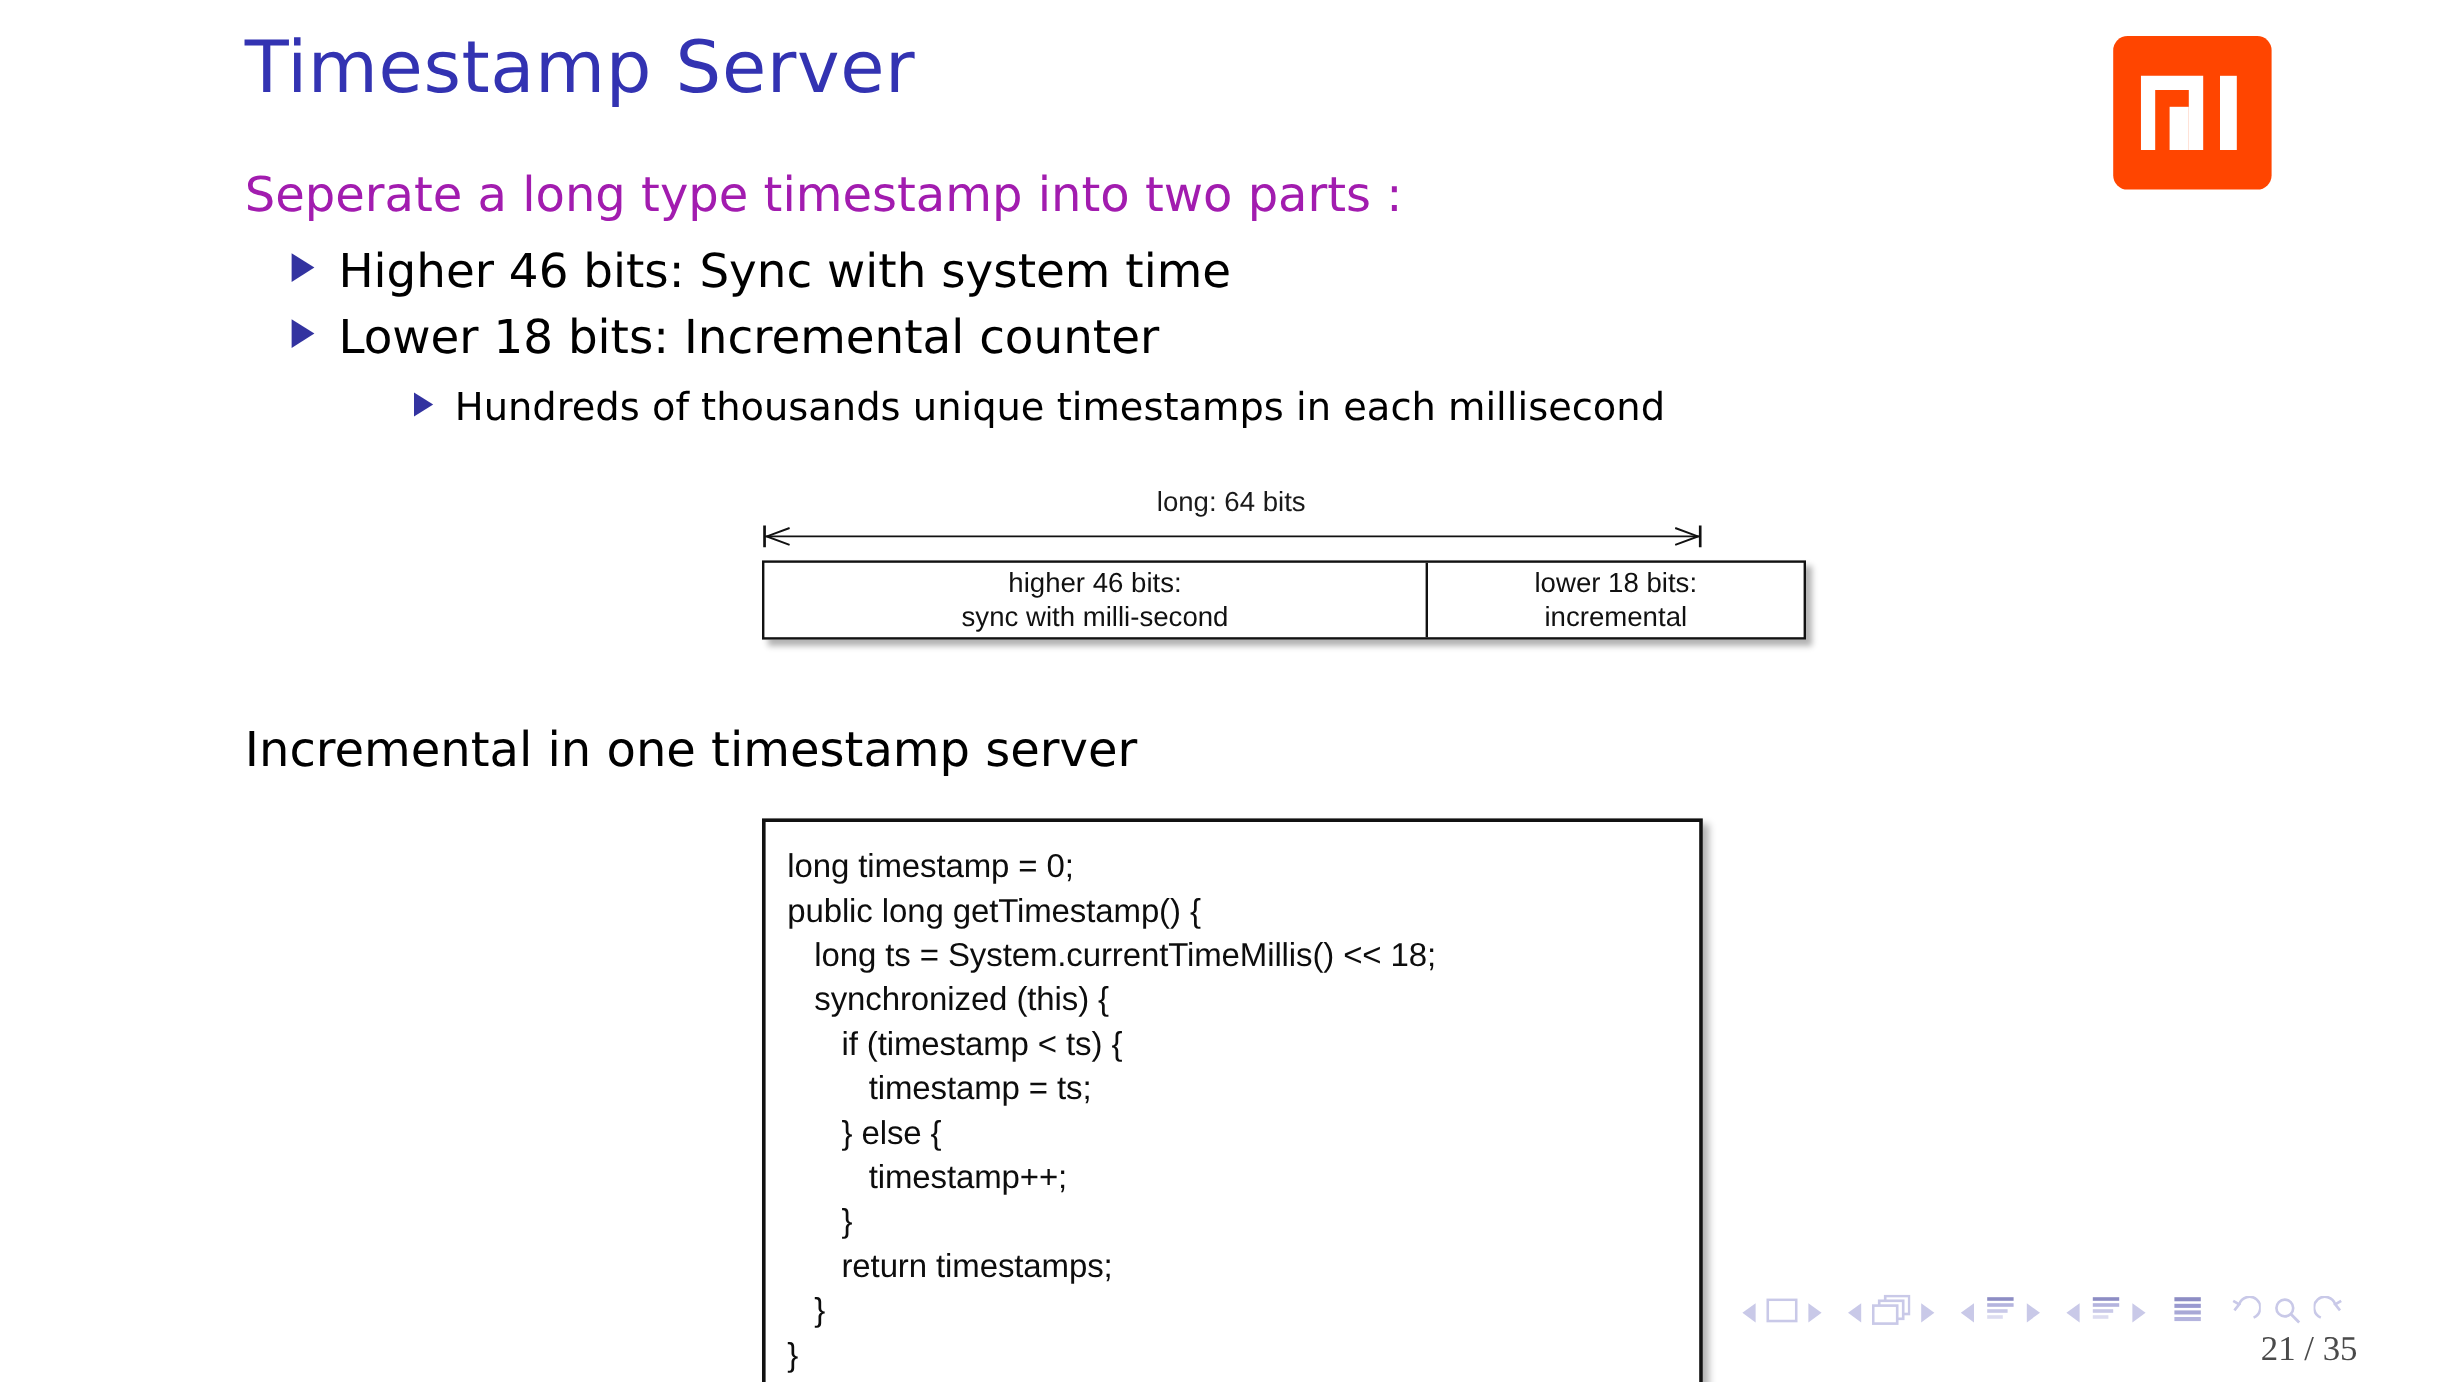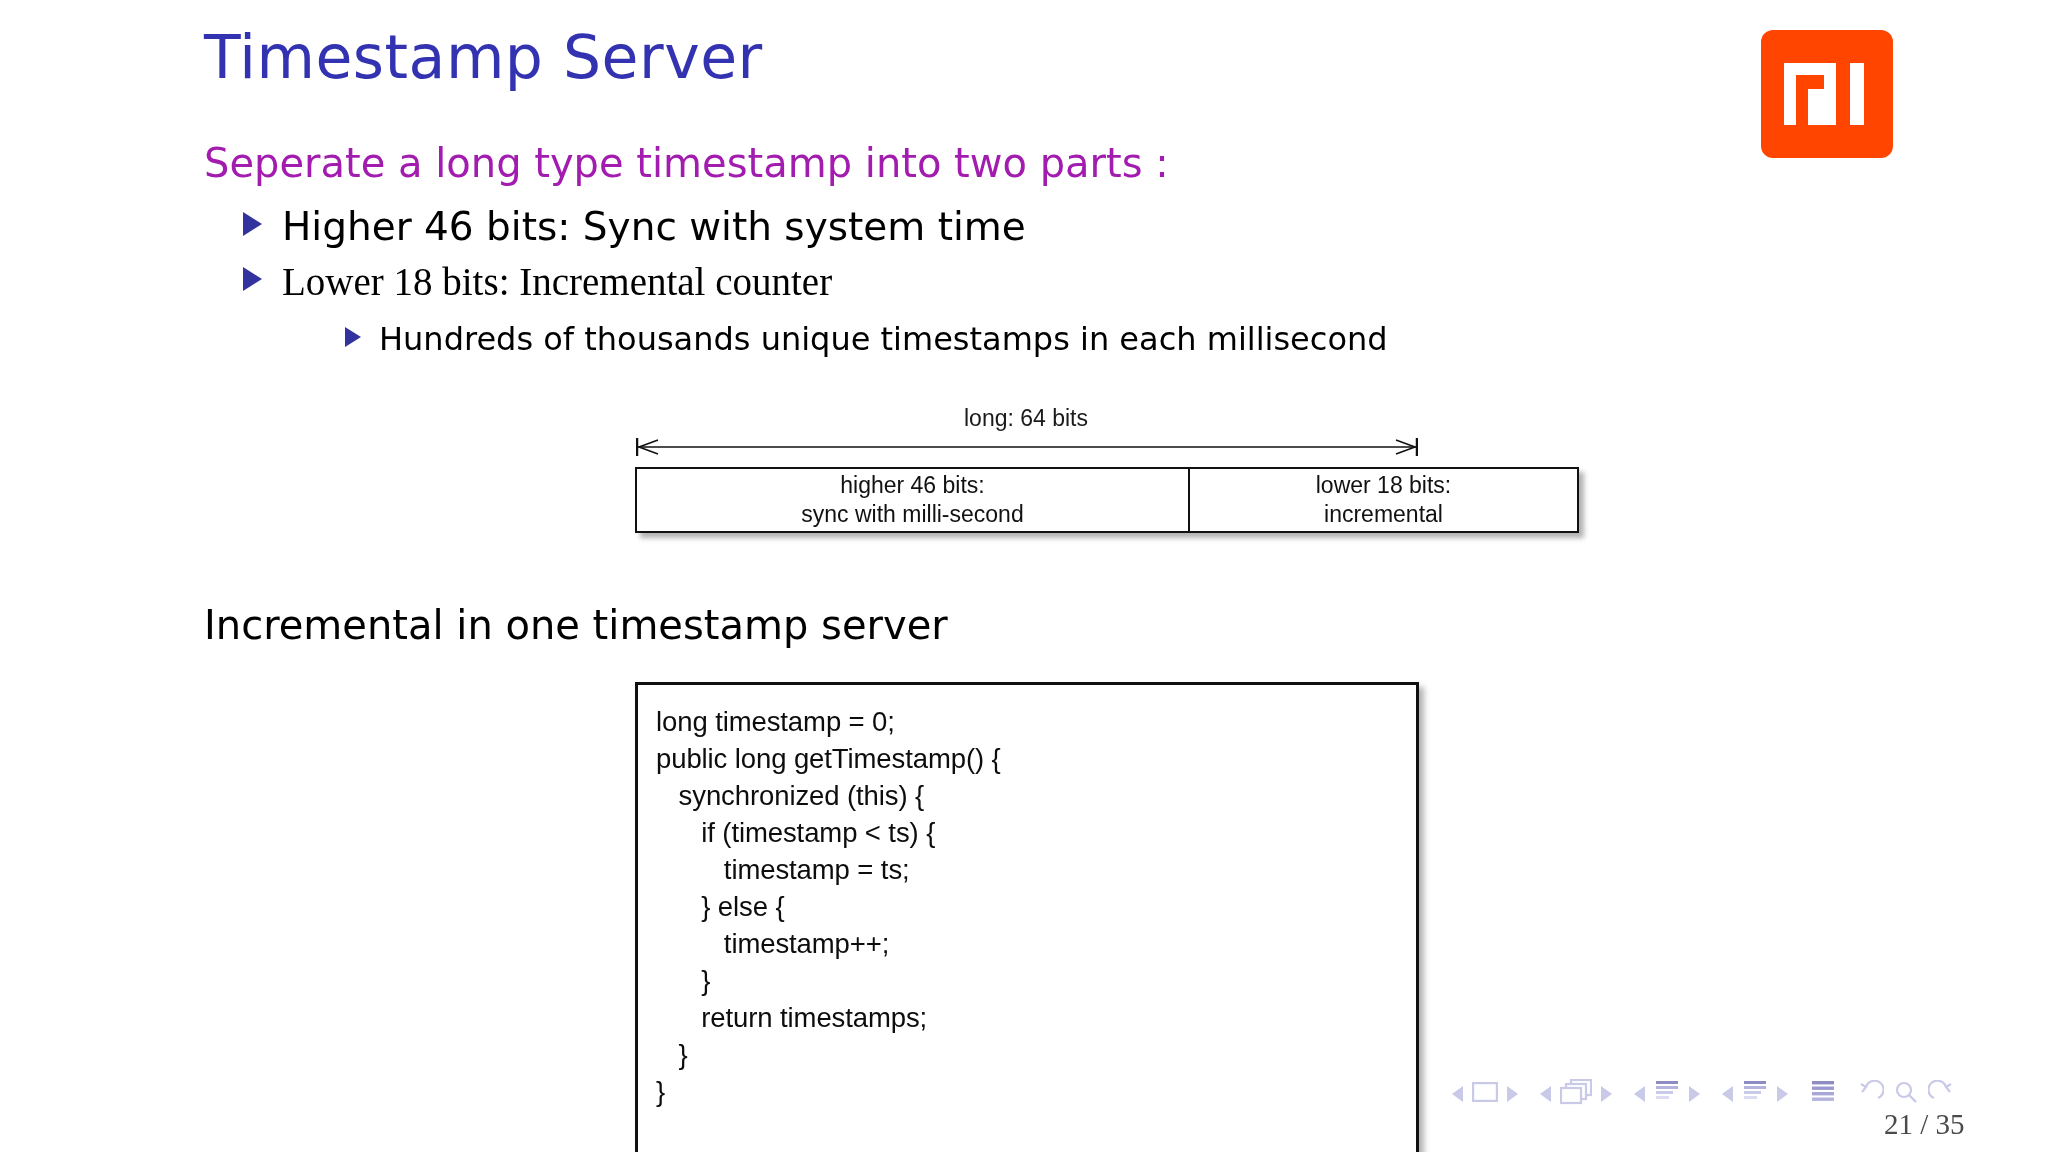--- a/index.html
+++ b/index.html
@@ -44,21 +44,21 @@
   }
   .bullet-row {
     position: absolute;
     display: flex;
     align-items: baseline;
     white-space: nowrap;
     color: #000;
   }
   .b1 { left: 243px; font-size: 39px; }
   .b1.r1 { top: 204px; }
-  .b1.r2 { top: 259px; font-family: Liberation Serif, serif; }
+  .b1.r2 { top: 259px; }
   .b2 { left: 345px; top: 320px; font-size: 32px; }
 
   .tri {
     display: inline-block;
     width: 0; height: 0;
     border-style: solid;
     flex: 0 0 auto;
   }
   .tri-l1 {
     border-width: 12px 0 12px 19px;
@@ -97,21 +97,21 @@
     color: #1a1a1a;
   }
   .bd-arrow {
     position: absolute;
     left: 8px; top: 32px;
     width: 782px; height: 20px;
   }
   .bd-boxes {
     position: absolute;
     left: 7px; top: 62px;
-    width: 944px; height: 66px;
+    width: 870px; height: 66px;
     border: 2.5px solid #111;
     background: #fff;
     display: flex;
     box-shadow: 5px 5px 5px rgba(0,0,0,0.30);
   }
   .bd-cell {
     display: flex; flex-direction: column;
     align-items: center; justify-content: center;
     font-family: "Liberation Sans", sans-serif;
     font-size: 23px;
@@ -222,20 +222,21 @@
         <span>incremental</span>
       </div>
     </div>
   </div>
 
   <div class="midline">Incremental in one timestamp server</div>
 
   <div class="codebox">
     <div class="codeline">long timestamp = 0;</div>
     <div class="codeline">public long getTimestamp() {</div>
+    <div class="codeline">   long ts = System.currentTimeMillis() &lt;&lt; 18;</div>
     <div class="codeline">   synchronized (this) {</div>
     <div class="codeline">      if (timestamp &lt; ts) {</div>
     <div class="codeline">         timestamp = ts;</div>
     <div class="codeline">      } else {</div>
     <div class="codeline">         timestamp++;</div>
     <div class="codeline">      }</div>
     <div class="codeline">      return timestamps;</div>
     <div class="codeline">   }</div>
     <div class="codeline">}</div>
   </div>

